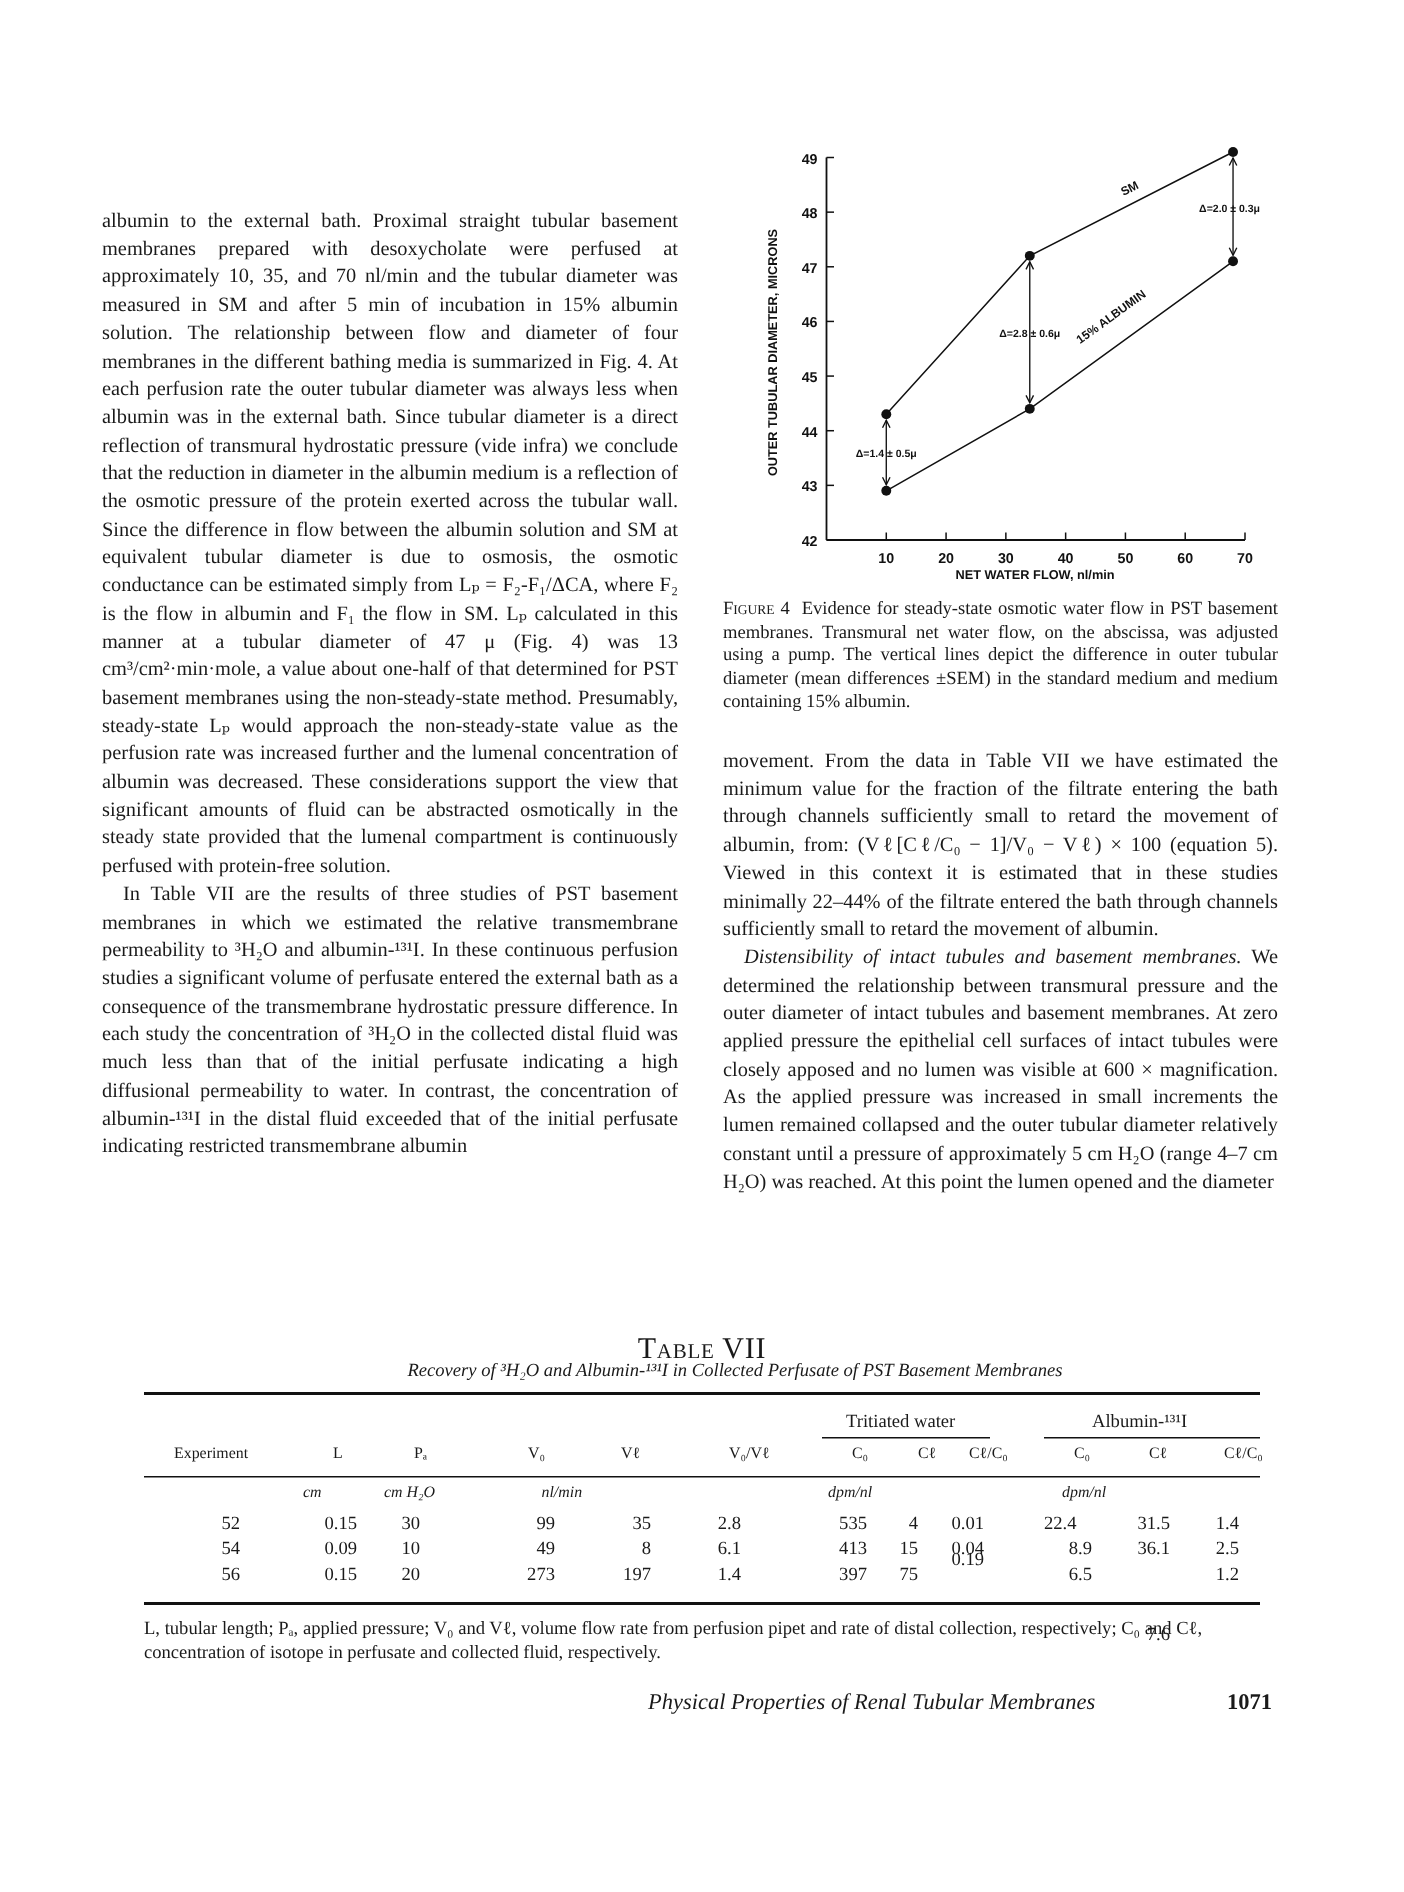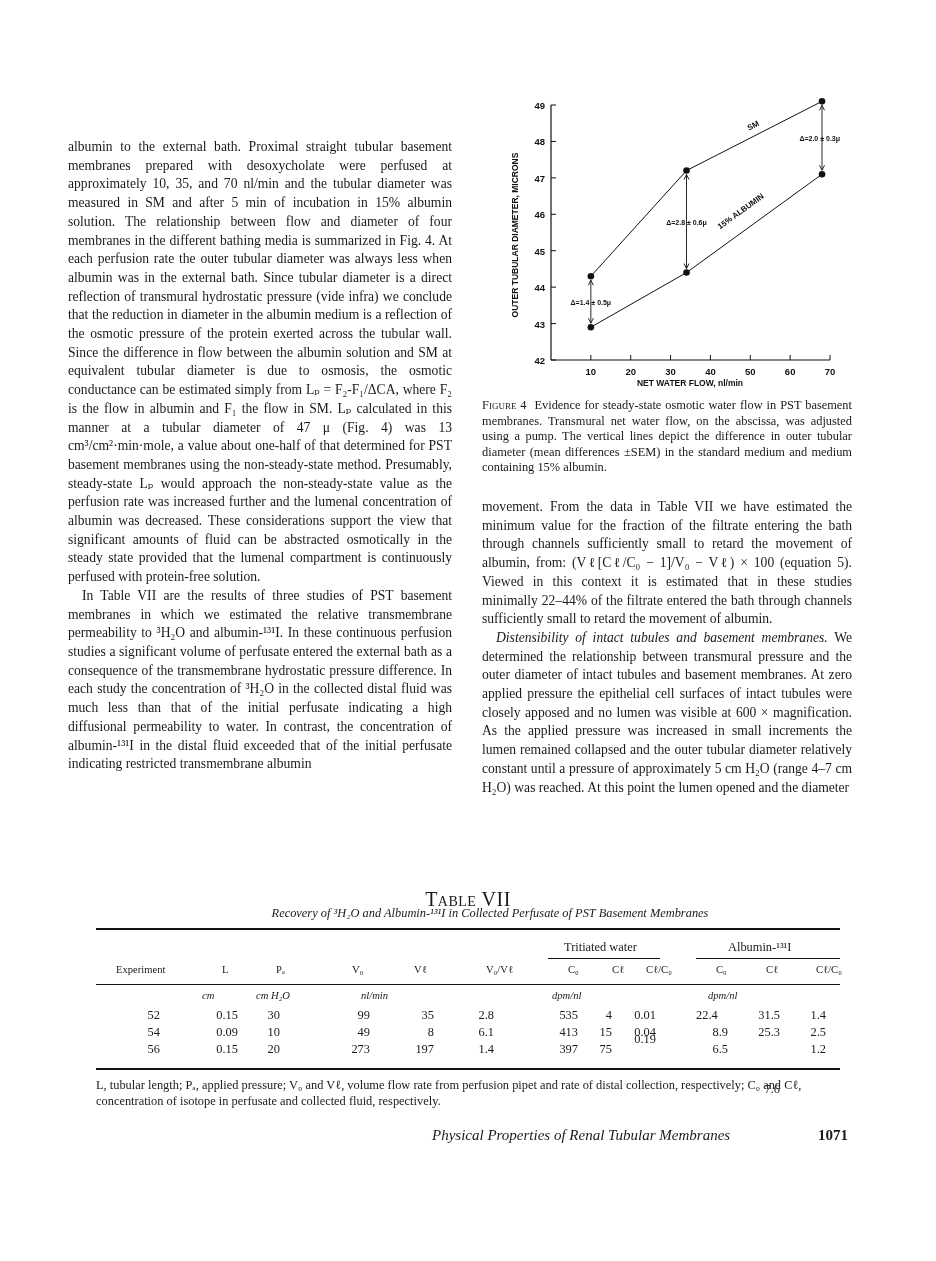--- a/index.html
+++ b/index.html
@@ -156,21 +156,21 @@
         <div class="cell" style="left: 20px; width: 44px; text-align: right; top: 97px;">54</div>
         <div class="cell" style="left: 106px; width: 36px; text-align: right; top: 97px;">0.09</div>
         <div class="cell" style="left: 160px; width: 24px; text-align: right; top: 97px;">10</div>
         <div class="cell" style="left: 236px; width: 38px; text-align: right; top: 97px;">49</div>
         <div class="cell" style="left: 298px; width: 40px; text-align: right; top: 97px;">8</div>
         <div class="cell" style="left: 370px; width: 28px; text-align: right; top: 97px;">6.1</div>
         <div class="cell" style="left: 452px; width: 30px; text-align: right; top: 97px;">413</div>
         <div class="cell" style="left: 496px; width: 20px; text-align: right; top: 97px;">15</div>
         <div class="cell" style="left: 530px; width: 30px; text-align: right; top: 97px;">0.04</div>
         <div class="cell" style="left: 600px; width: 32px; text-align: right; top: 97px;">8.9</div>
-        <div class="cell" style="left: 650px; width: 34px; text-align: right; top: 97px;">25.3</div>
+        <div class="cell" style="left: 650px; width: 34px; text-align: right; top: 97px;">36.1</div>
         <div class="cell" style="left: 700px; width: 30px; text-align: right; top: 97px;">2.5</div>
       </div>
       <div>
         <div class="cell" style="left: 20px; width: 44px; text-align: right; top: 114px;">56</div>
         <div class="cell" style="left: 106px; width: 36px; text-align: right; top: 114px;">0.15</div>
         <div class="cell" style="left: 160px; width: 24px; text-align: right; top: 114px;">20</div>
         <div class="cell" style="left: 236px; width: 38px; text-align: right; top: 114px;">273</div>
         <div class="cell" style="left: 298px; width: 40px; text-align: right; top: 114px;">197</div>
         <div class="cell" style="left: 370px; width: 28px; text-align: right; top: 114px;">1.4</div>
         <div class="cell" style="left: 452px; width: 30px; text-align: right; top: 114px;">397</div>

